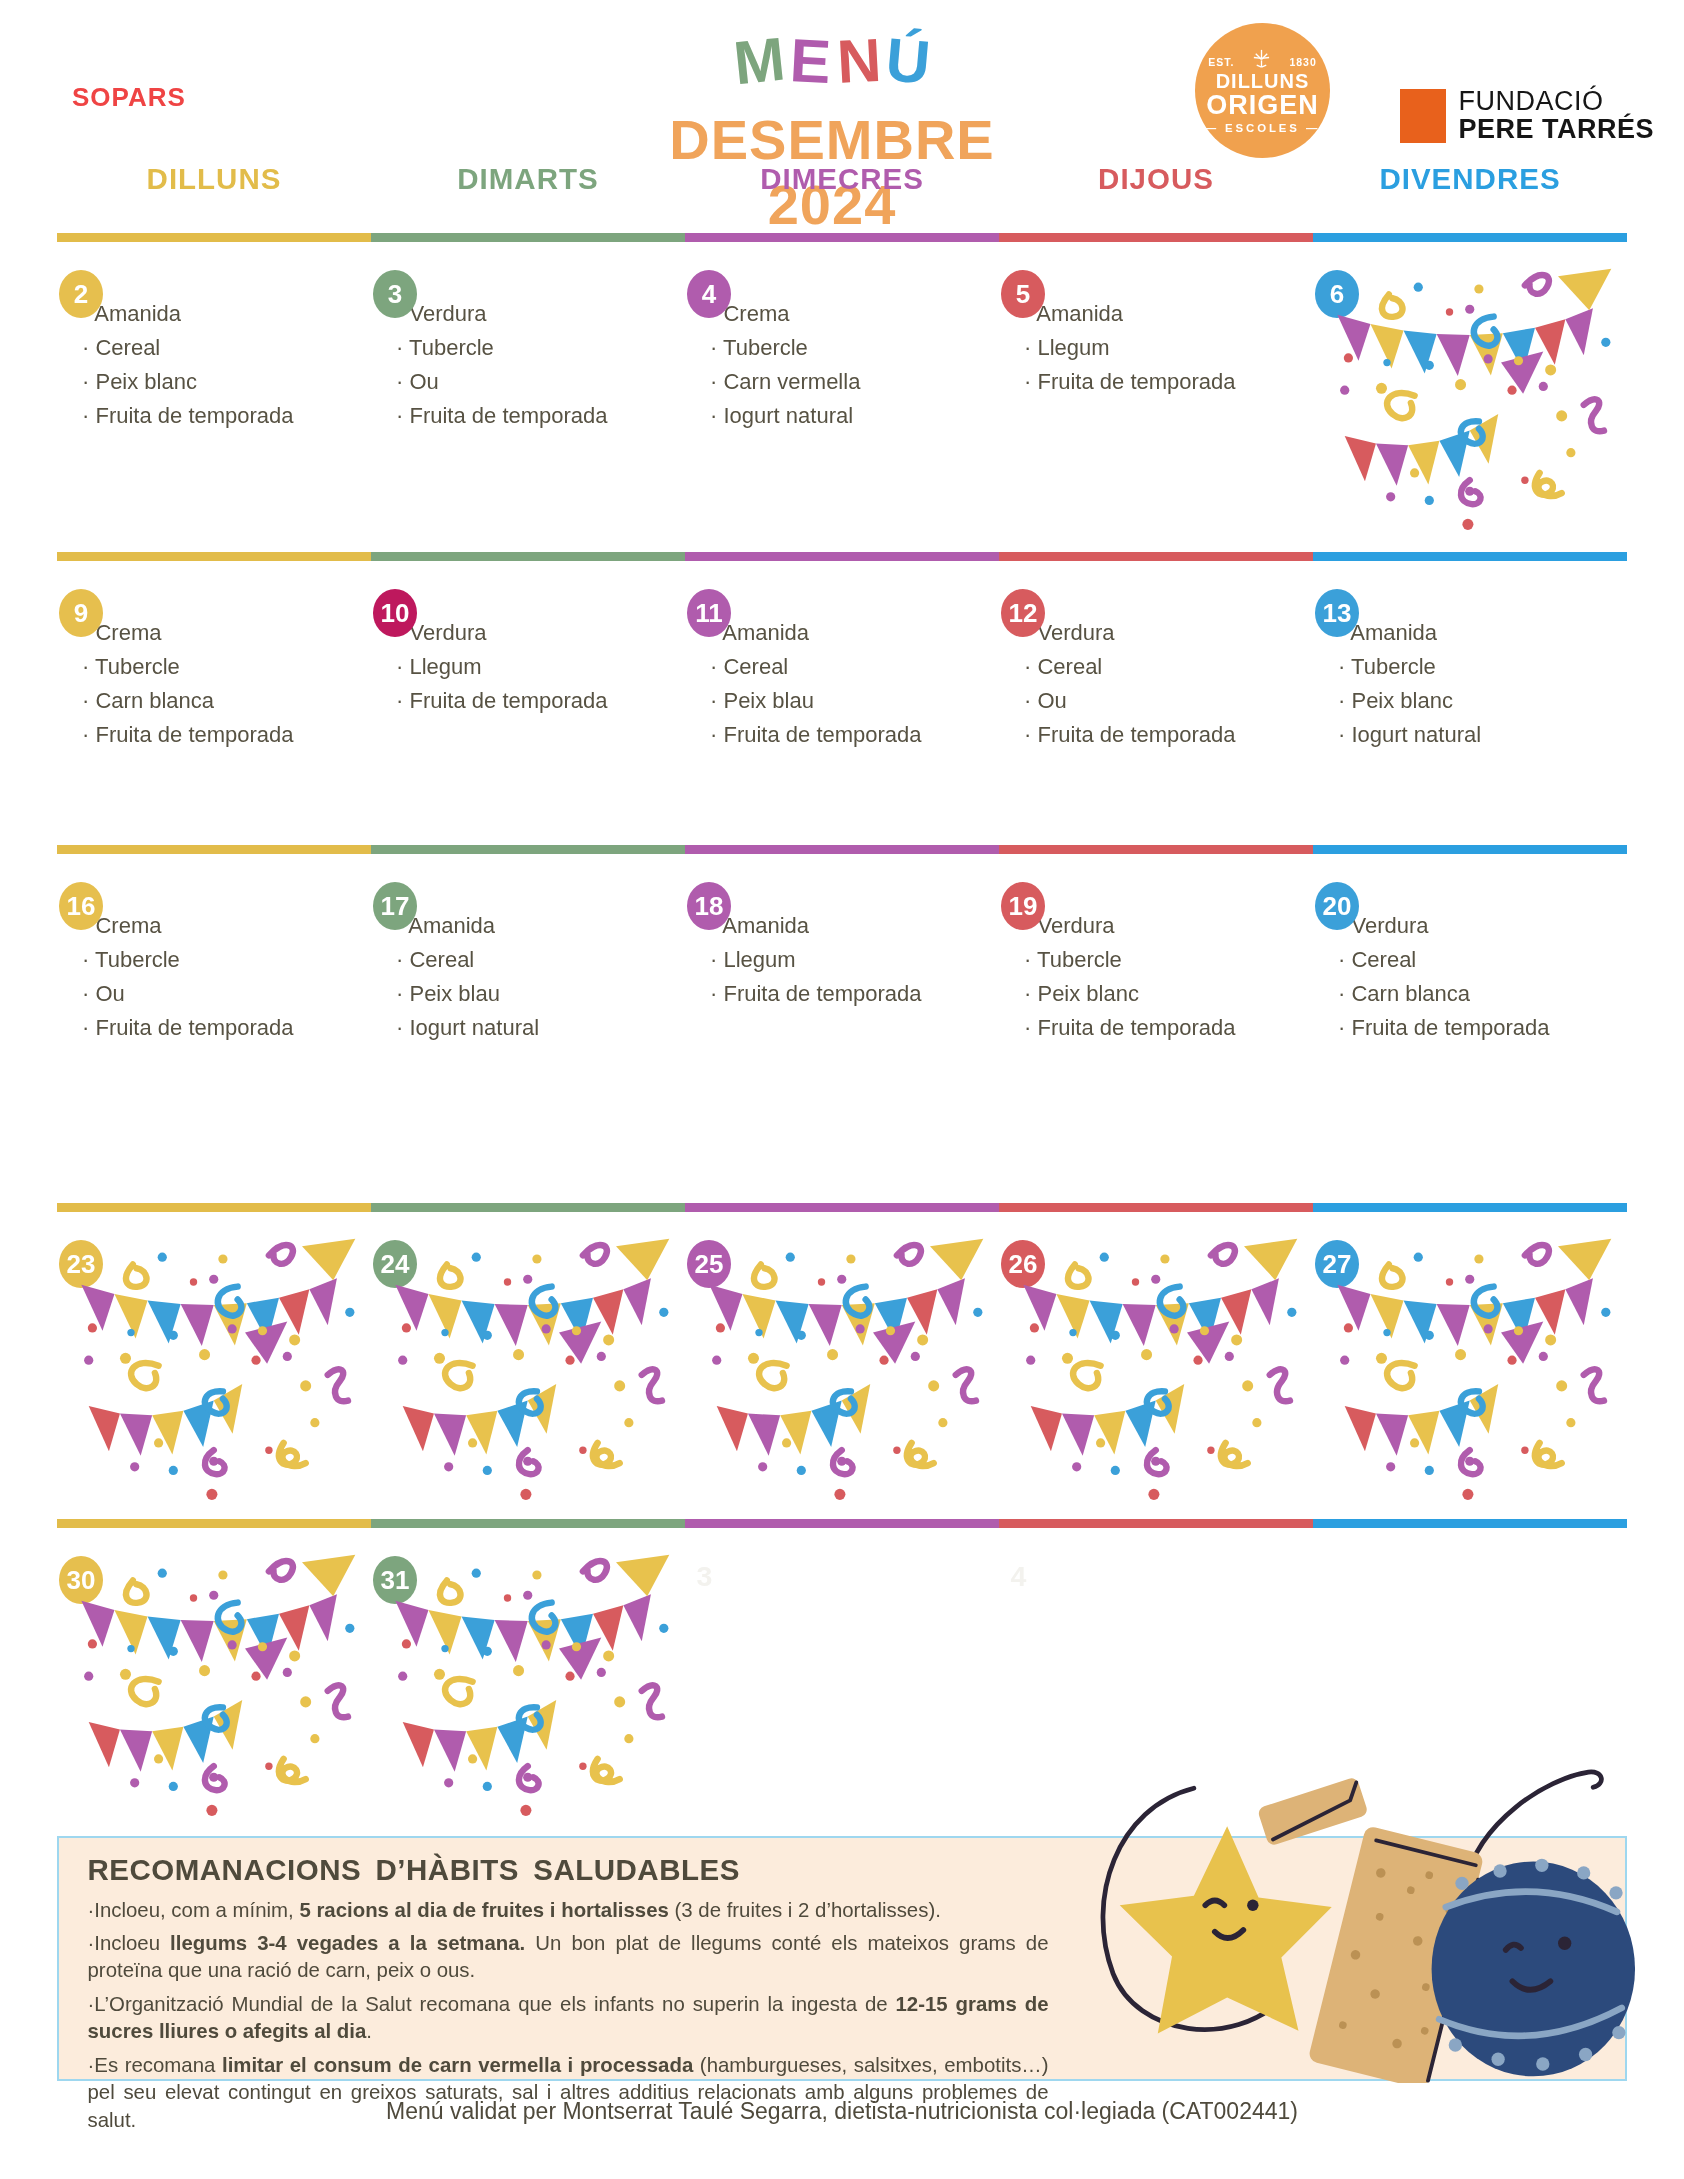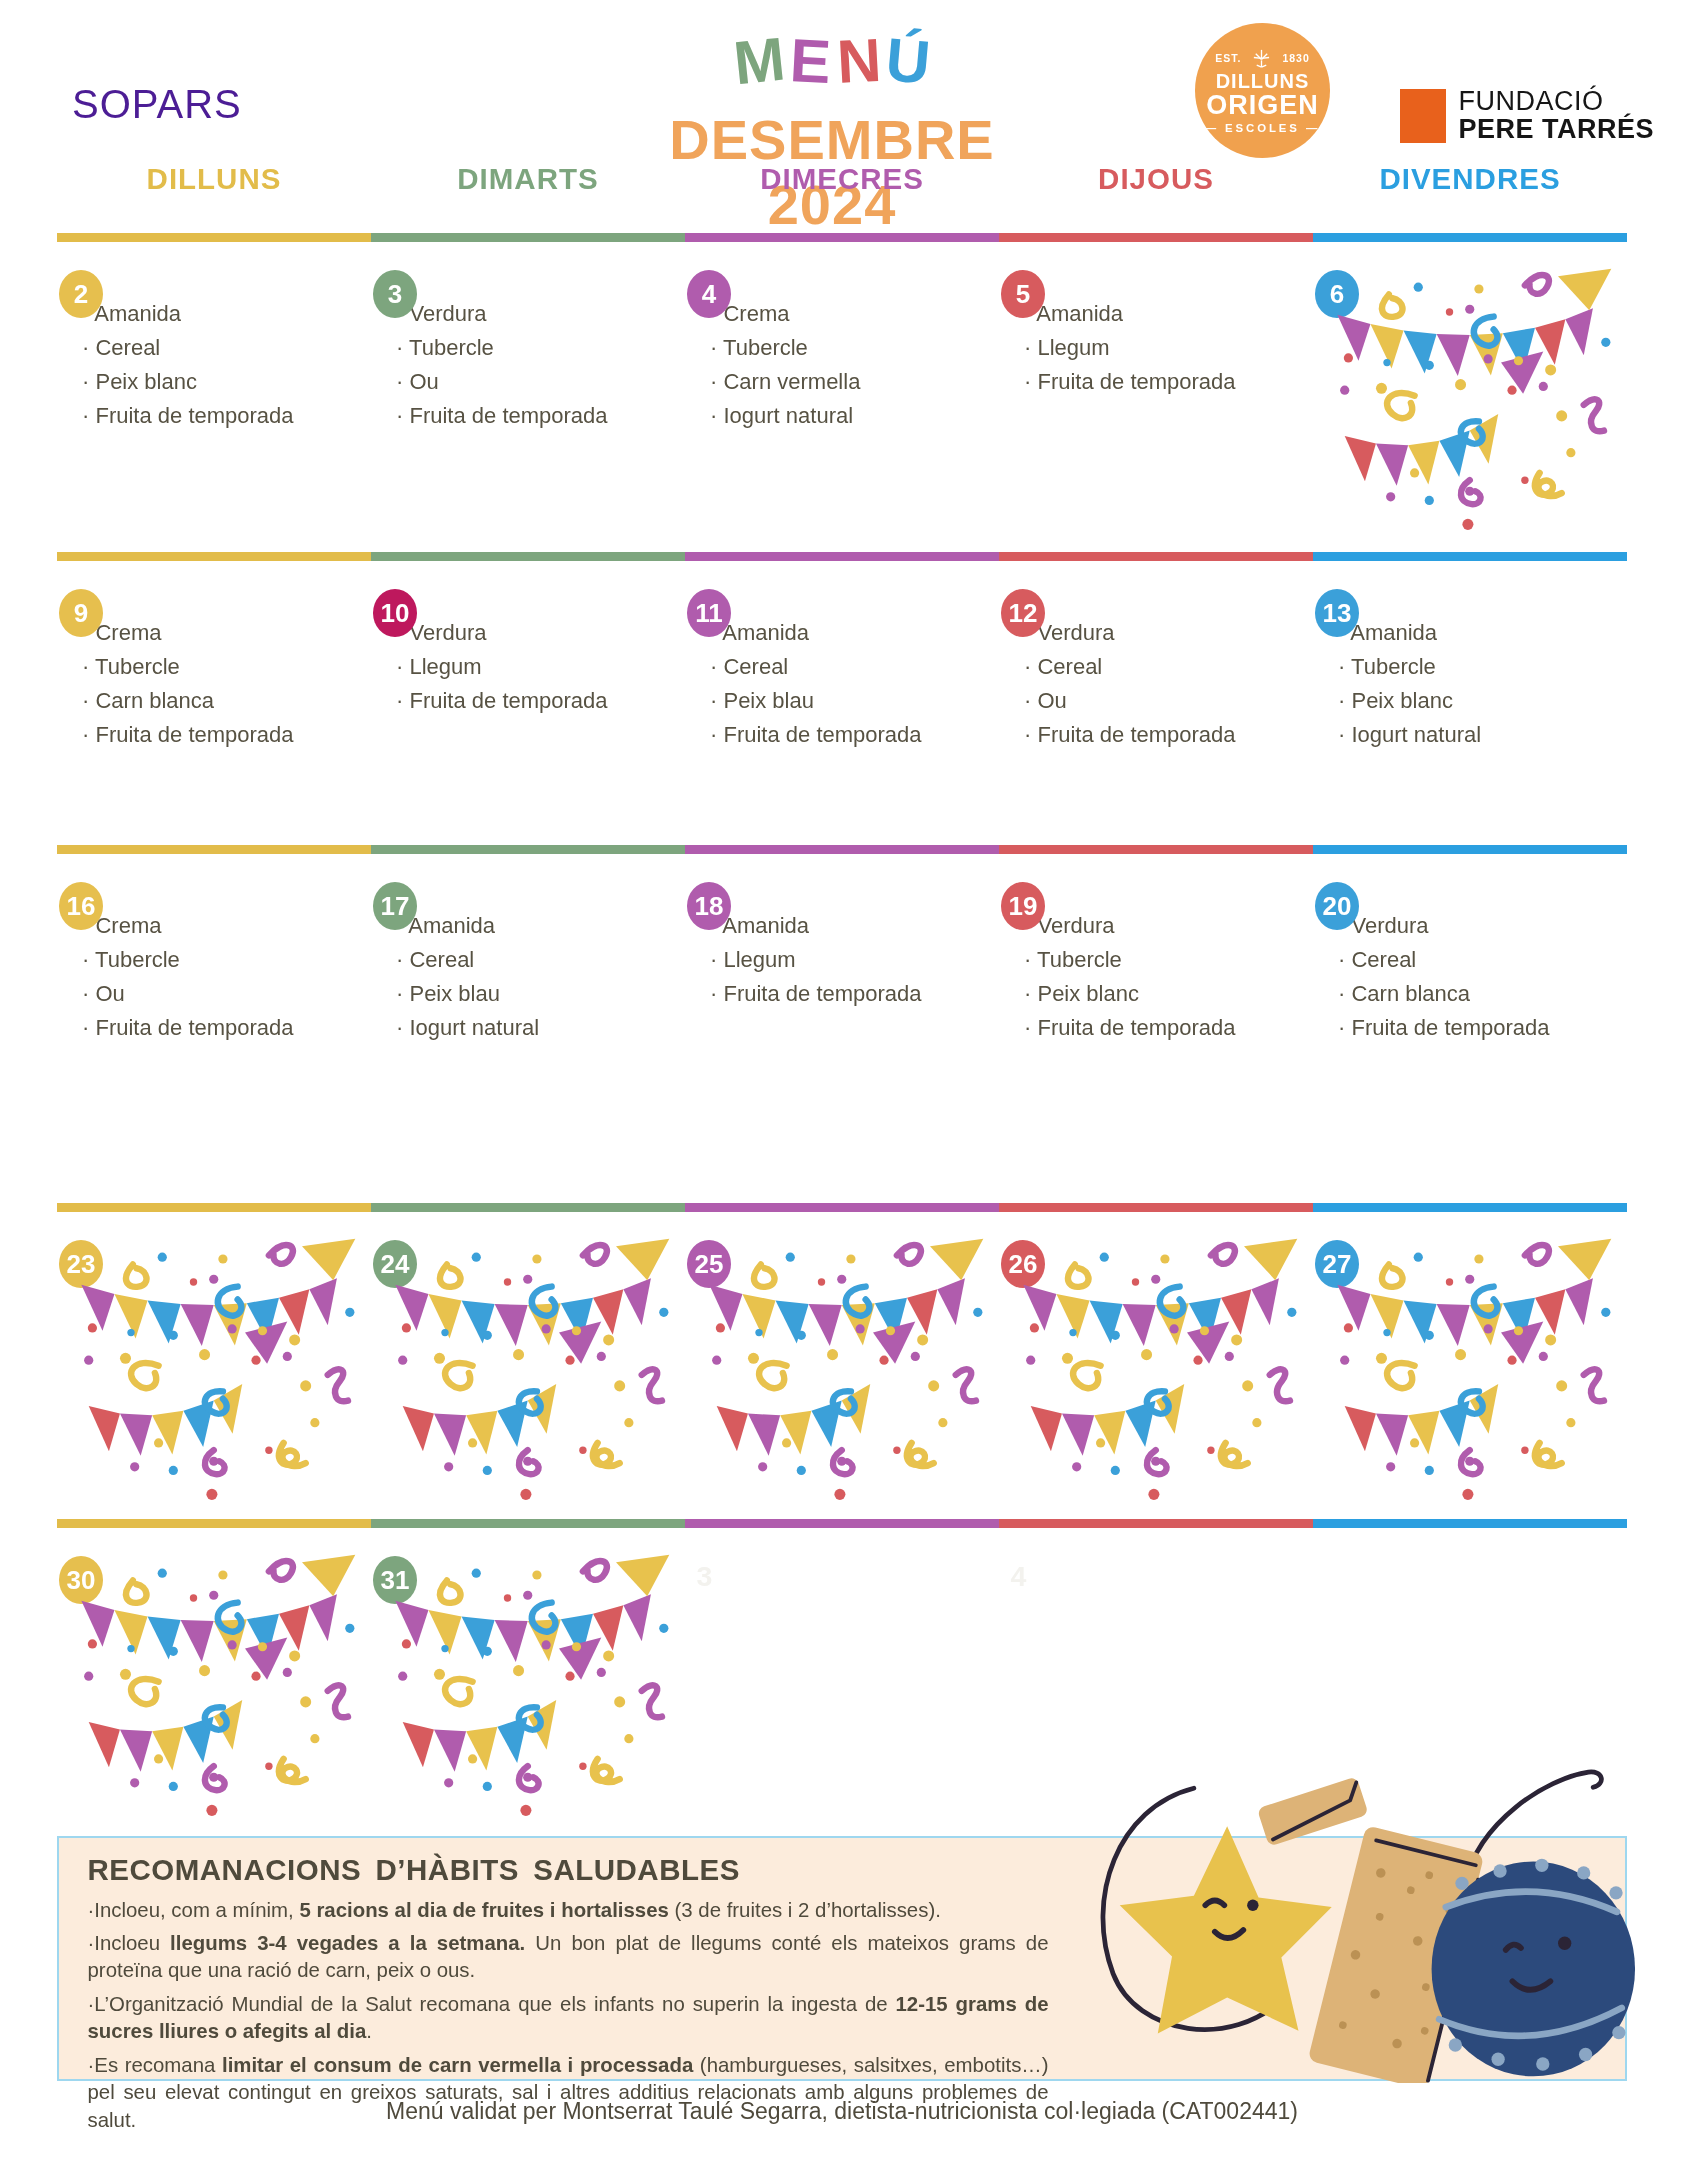--- a/index.html
+++ b/index.html
@@ -1,30 +1,30 @@
 <!DOCTYPE html>
 <html style="font-size:15px"><head>
 <meta charset="utf-8">
 <style>
   html,body{margin:0;padding:0;background:#ffffff;}
   .page{position:relative;width:1684px;height:2180px;background:#ffffff;overflow:hidden;
         font-family:"Liberation Sans",sans-serif;color:#575243;}
 
   
-  .sopars{position:absolute;left:72px;top:82px;font-size:40px;font-weight:400;
-          letter-spacing:1px;color:#4c1d95;}
+  .sopars{position:absolute;left:72px;top:82px;font-size:26px;font-weight:700;
+          letter-spacing:1px;color:#ef4444;}
   .title-block{position:absolute;left:618px;top:17px;width:428px;text-align:center;}
   .menu-title{height:88px;line-height:88px;}
   .menu-title span{display:inline-block;font-size:61px;font-weight:800;margin:0 2.9px;}
   .menu-sub{font-size:56px;font-weight:700;color:#f0a45b;letter-spacing:1px;margin-top:1.9px;}
 
   .ao-logo{position:absolute;left:1195px;top:23px;width:135px;height:135px;border-radius:50%;
            background:#f0a14e;color:#ffffff;display:flex;flex-direction:column;
            align-items:center;justify-content:center;text-align:center;}
-  .ao-est{font-size:10.5px;font-weight:700;letter-spacing:1px;display:flex;align-items:center;gap:10px;}
+  .ao-est{font-size:10.5px;font-weight:700;letter-spacing:1px;display:flex;align-items:flex-end;gap:17px;}
   .ao-l1{font-size:20px;font-weight:700;letter-spacing:1px;margin-top:1.9px;}
   .ao-l2{font-size:27px;font-weight:800;letter-spacing:1px;line-height:25px;}
   .ao-l3{font-size:11.4px;font-weight:700;letter-spacing:2.9px;margin-top:3.8px;}
 
   .pt-logo{position:absolute;left:1381px;top:88px;display:flex;align-items:center;padding-left:19px;}
   .pt-square{width:46px;height:54px;background:#e8611c;margin-right:12.4px;}
   .pt-l1{font-size:27px;font-weight:500;color:#161616;line-height:27.6px;letter-spacing:0.5px;}
   .pt-l2{font-size:27px;font-weight:800;color:#161616;line-height:27.6px;letter-spacing:0.5px;}
 
   

